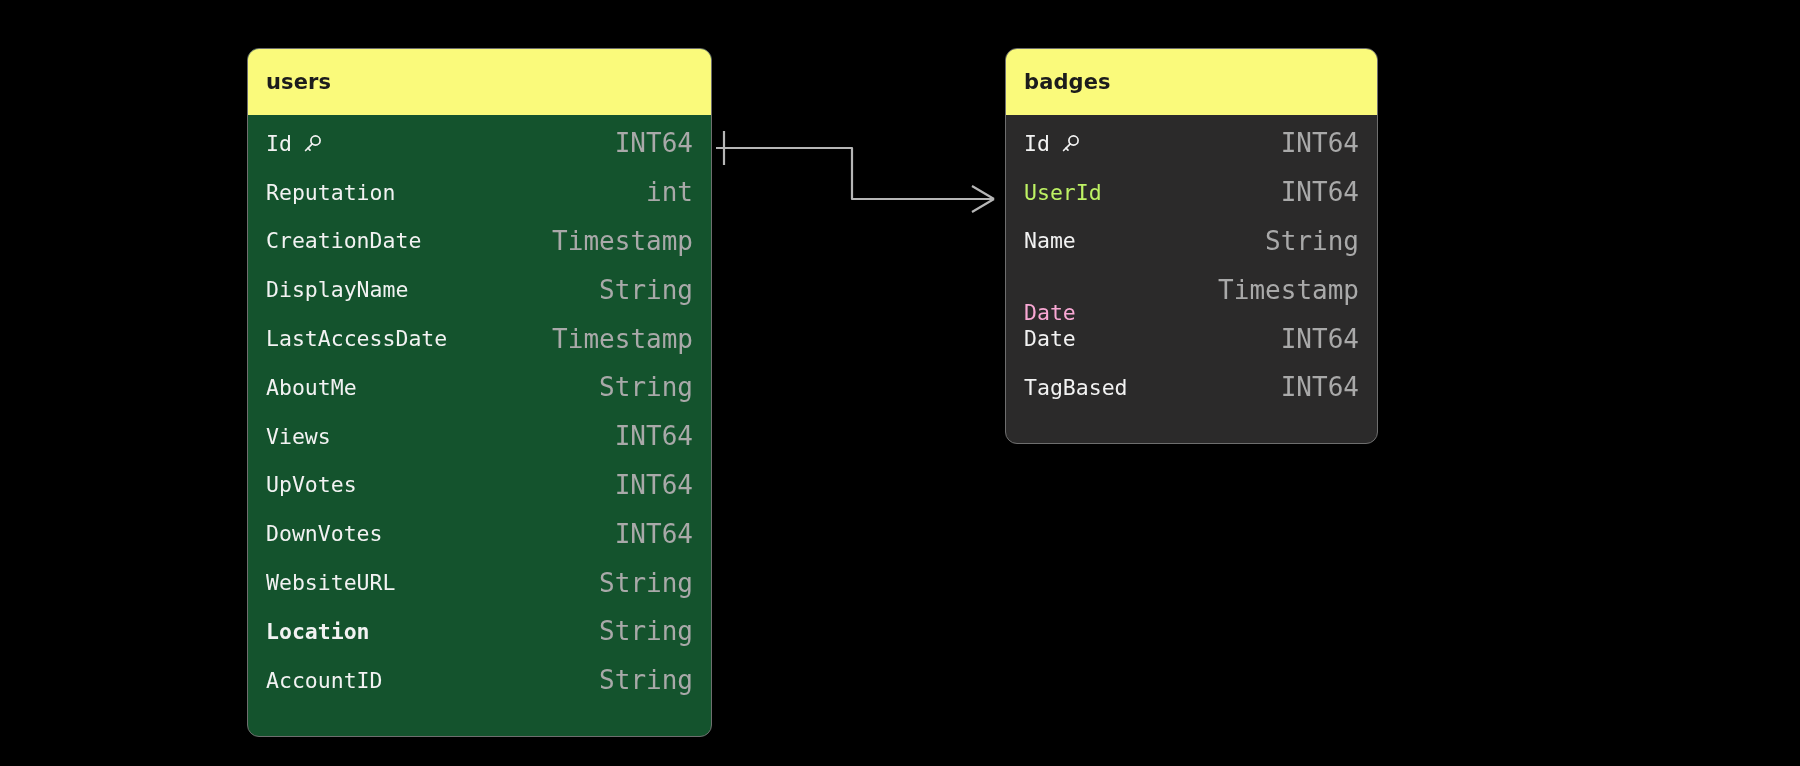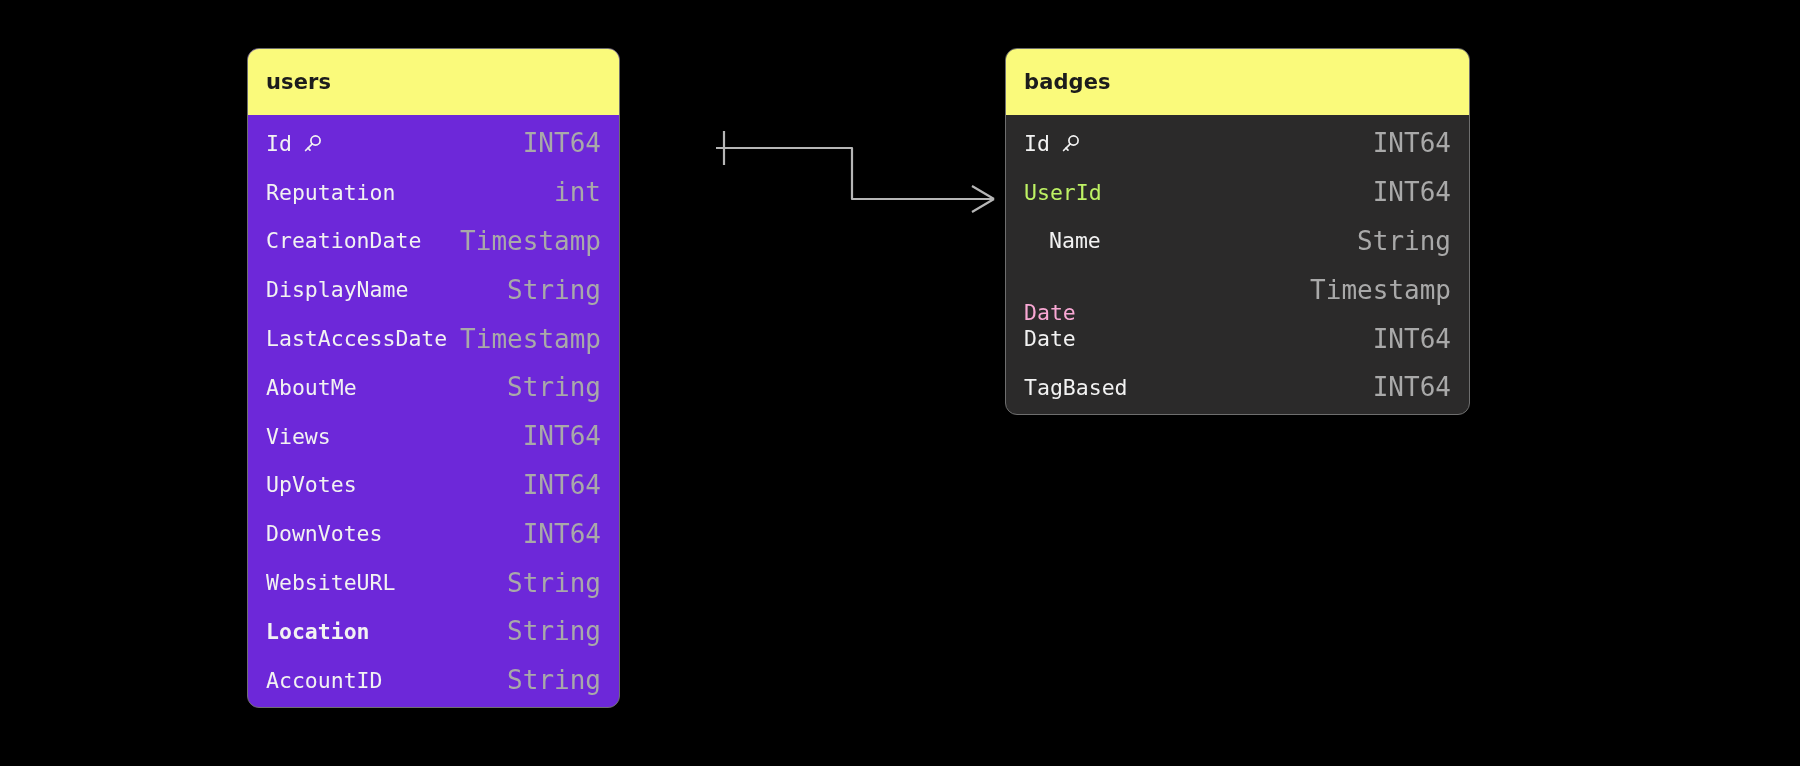--- a/index.html
+++ b/index.html
@@ -36,21 +36,21 @@
     align-items: center;
     padding: 0 0 0 18px;
     font-family: "DejaVu Sans", "Liberation Sans", sans-serif;
     font-weight: bold;
     font-size: 21px;
     letter-spacing: 0.1px;
     color: #1c1c1c;
   }
 
   .entity-body {
-    padding: 4px 0 2px 0;
+    padding: 4px 0 31px 0;
   }
 
   .field-row {
     display: flex;
     align-items: center;
     justify-content: space-between;
     height: 48.8px;
     padding: 0 18px 0 18px;
   }
 
@@ -88,21 +88,21 @@
     width: 1800px;
     height: 766px;
     pointer-events: none;
   }
 </style>
 </head>
 <body>
 
 <div id="canvas" style="background: rgb(0, 0, 0);">
 
-  <div class="entity" id="entity-users" style="left: 247px; top: 48px; width: 373px; background: #6d28d9; border-color: rgb(110, 110, 110);">
+  <div class="entity" id="entity-users" style="left: 247px; top: 48px; width: 465px; background: #14532d; border-color: rgb(110, 110, 110);">
     <div class="entity-header" style="background: rgb(250, 250, 123); color: rgb(28, 28, 28);">
       <span>users</span>
     </div>
     <div class="entity-body">
 
       <div class="field-row">
         <span class="field-name" style="color: rgb(242, 242, 242);">
           <span>Id</span>
           <span class="key-icon">
             <svg width="22" height="22" viewBox="0 0 22 22">
@@ -188,21 +188,21 @@
       <div class="field-row">
         <span class="field-name" style="color: rgb(242, 242, 242);">
           <span>AccountID</span>
         </span>
         <span class="field-type" style="color: rgb(169, 169, 169);">String</span>
       </div>
 
     </div>
   </div>
 
-  <div class="entity" id="entity-badges" style="left: 1005px; top: 48px; width: 465px; background: rgb(43, 42, 42); border-color: rgb(110, 110, 110);">
+  <div class="entity" id="entity-badges" style="left: 1005px; top: 48px; width: 373px; background: rgb(43, 42, 42); border-color: rgb(110, 110, 110);">
     <div class="entity-header" style="background: rgb(250, 250, 123); color: rgb(28, 28, 28);">
       <span>badges</span>
     </div>
     <div class="entity-body">
 
       <div class="field-row">
         <span class="field-name" style="color: rgb(242, 242, 242);">
           <span>Id</span>
           <span class="key-icon">
             <svg width="22" height="22" viewBox="0 0 22 22">
@@ -216,21 +216,21 @@
       </div>
 
       <div class="field-row">
         <span class="field-name" style="color: #bef264; align-items: flex-end;">
           <span>UserId</span>
         </span>
         <span class="field-type" style="color: rgb(169, 169, 169);">INT64</span>
       </div>
 
       <div class="field-row">
-        <span class="field-name" style="color: rgb(242, 242, 242); margin-left: 25px;">
+        <span class="field-name" style="color: rgb(242, 242, 242);">
           <span>Name</span>
         </span>
         <span class="field-type" style="color: rgb(169, 169, 169);">String</span>
       </div>
 
       <div class="field-row">
         <span class="field-name" style="color: #f9a8d4; margin-top: 46px;">
           <span>Date</span>
         </span>
         <span class="field-type" style="color: rgb(169, 169, 169);">Timestamp</span>

